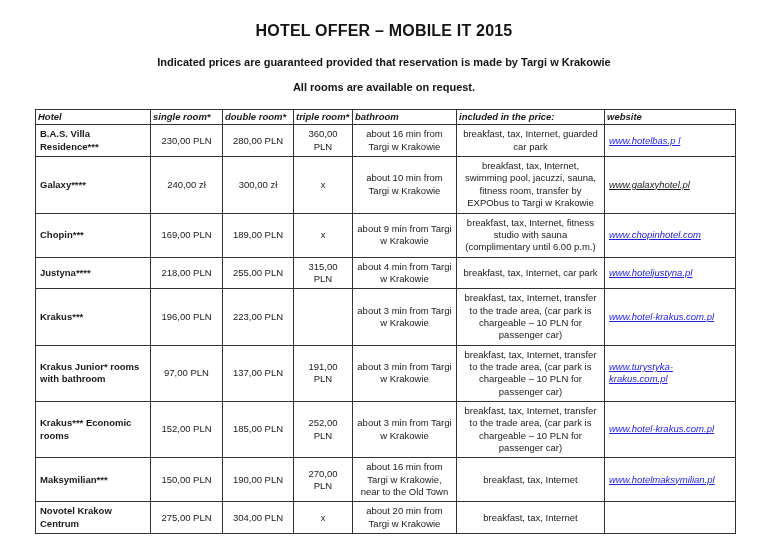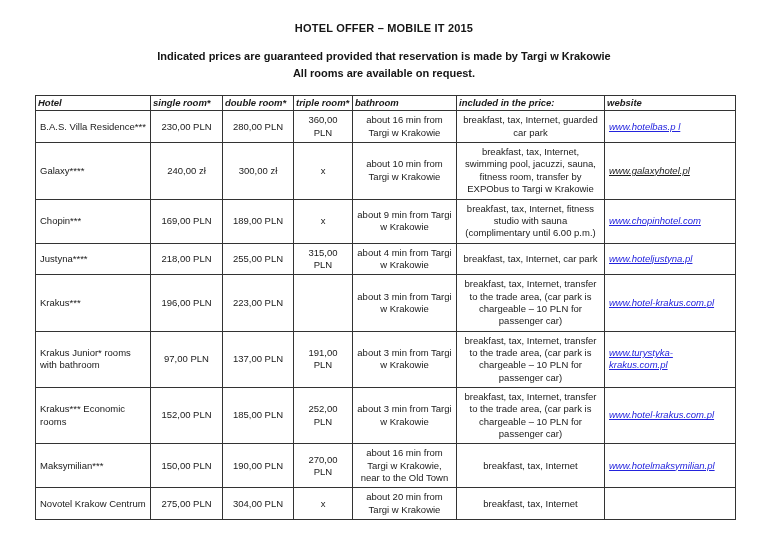--- a/index.html
+++ b/index.html
@@ -3,41 +3,41 @@
 <meta charset="utf-8">
 <style>
   html,body{margin:0;padding:0;background:#ffffff;}
   body{
     width:768px;height:543px;overflow:hidden;
     font-family:"Liberation Sans",sans-serif;color:#1a1a1a;
     -webkit-font-smoothing:antialiased;
   }
   .page{position:relative;width:768px;height:543px;}
   .doc-title{
-    text-align:center;font-size:11px;font-weight:bold;letter-spacing:.2px;
+    text-align:center;font-size:16px;font-weight:bold;letter-spacing:.2px;
     margin:0;padding-top:22px;color:#151515;
   }
   .doc-subtitle{
     text-align:center;font-size:11px;font-weight:bold;color:#151515;
-    margin:0;line-height:1.55;
+    margin:8px;line-height:1.55;
   }
   .doc-subtitle.first{margin-top:14px;}
   table.offer{
     border-collapse:collapse;table-layout:fixed;
     margin:13px 0 0 35px;width:700px;
   }
   table.offer th, table.offer td{
     border:1px solid #333333;vertical-align:middle;
     font-size:9.5px;line-height:1.3;padding:3px 4px;
     overflow:hidden;word-wrap:break-word;
   }
   table.offer th{
     font-weight:bold;font-style:italic;text-align:left;padding:1px 2px;
   }
-  td.hotel{font-weight:normal;padding-left:5px;}
+  td.hotel{font-weight:bold;padding-left:5px;}
   td.single, td.double, td.triple{text-align:center;}
   td.location, td.included{text-align:center;}
   td.website{padding-left:8px;font-style:italic;}
   a.site-link{
     color:#2323dd;text-decoration:underline;cursor:pointer;
   }
   a.site-link.black-link{color:#1a1a1a;}
   col.c0{width:115px}col.c1{width:72px}col.c2{width:71px}col.c3{width:59px}
   col.c4{width:104px}col.c5{width:148px}col.c6{width:131px}
 </style>

